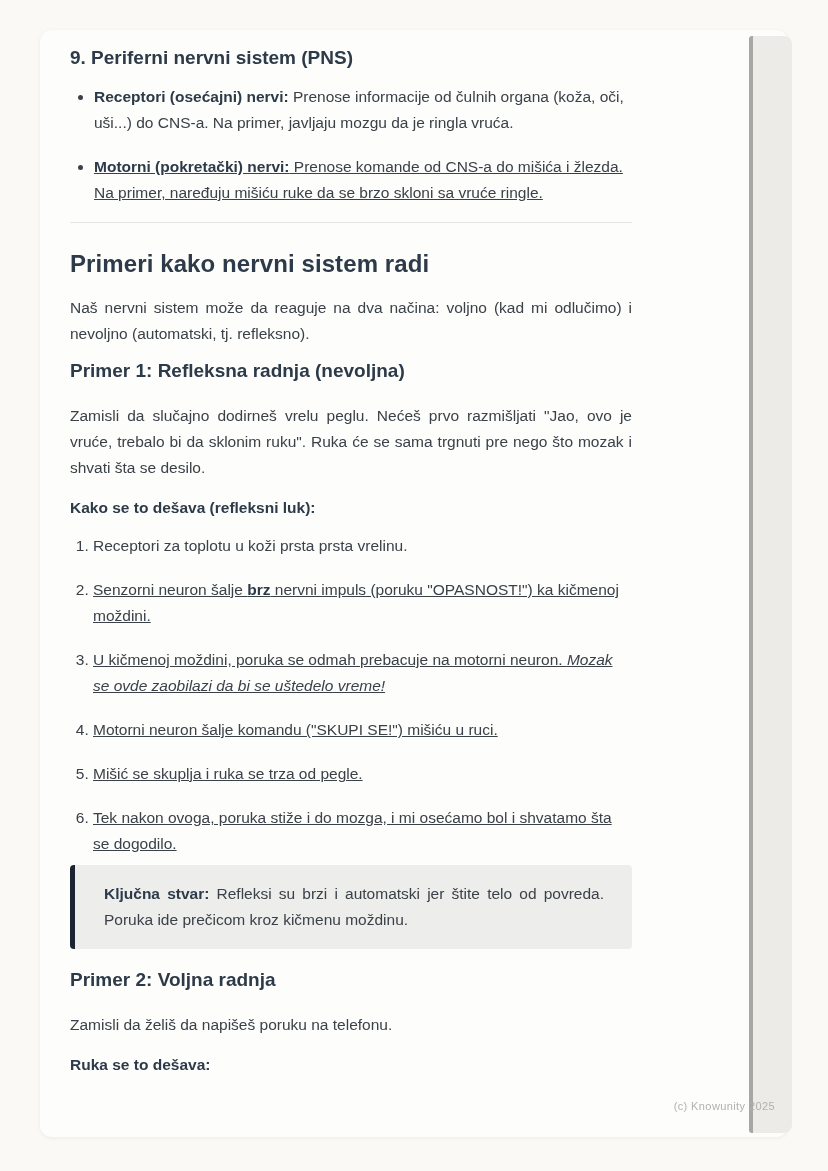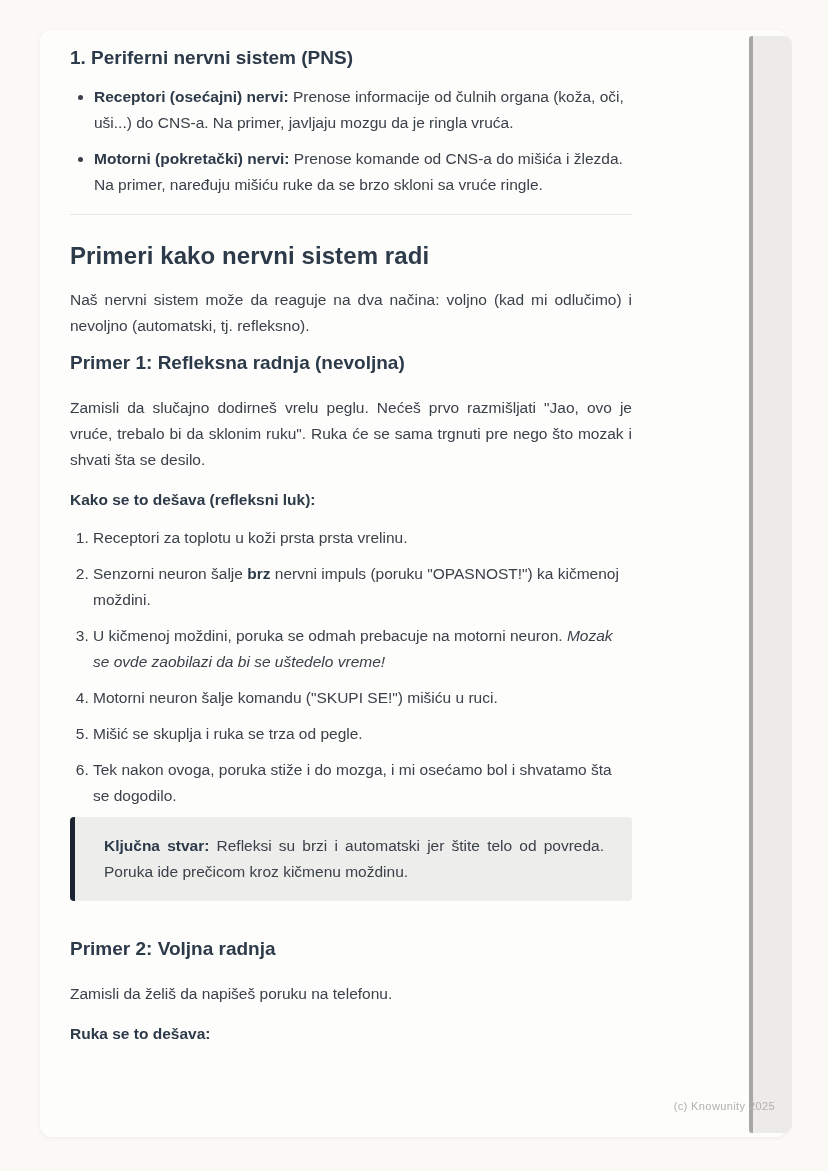--- a/index.html
+++ b/index.html
@@ -30,39 +30,39 @@
     color: var(--heading_text, #2d3a49);
     margin: 26px 0 16px;
     letter-spacing: 0.1px;
   }
   h2 {
     font-size: 19px; line-height: 24px; font-weight: 700;
     color: var(--heading_text, #2d3a49);
     margin: 0 0 14px;
   }
   h2.mt-primer1 { margin-bottom: 20px; }
-  h2.mt-primer2 { margin-top: 36px; margin-bottom: 20px; }
+  h2.mt-primer2 { margin-top: 19px; margin-bottom: 20px; }
   p { margin: 0 0 16px; }
   p.just { text-align: justify; }
   p.mb0 { margin-bottom: 12px; }
   p.mb14 { margin-bottom: 14px; }
   .b { font-weight: 700; color: var(--heading_text, #2d3a49); }
   .i { font-style: italic; }
   p.steps-label { font-weight: 700; color: var(--heading_text, #2d3a49); margin-bottom: 12px; }
   ul.bullets {
     list-style: disc outside;
     padding-left: 24px;
     margin: 0 0 0 0;
   }
   ol.steps {
     list-style: decimal outside;
     padding-left: 23px;
     margin: 0 0 8px 0;
   }
-  li + li { margin-top: 10px; }
+  li + li { margin-top: 18px; text-decoration: underline; }
   hr.divider {
     border: none;
     border-top: 1px solid var(--divider_color, #e7e6e3);
     margin: 16px 0 0 0;
   }
   .callout {
     background: var(--callout_bg, #ededeb);
     border-left: 5px solid var(--callout_border, #1b2430);
     border-radius: 4px;
     padding: 16px 28px 16px 29px;
@@ -87,21 +87,21 @@
     z-index: 3;
     white-space: nowrap;
   }
 </style>
 </head>
 <body>
 
 <div class="card">
   <div class="content">
 
-    <h2>1. Periferni nervni sistem (PNS)</h2>
+    <h2>9. Periferni nervni sistem (PNS)</h2>
 
     <ul class="bullets">
       <li><span class="b">Receptori (osećajni) nervi:</span><span> Prenose informacije od čulnih organa (koža, oči, uši...) do CNS-a. Na primer, javljaju mozgu da je ringla vruća.</span></li>
       <li><span class="b">Motorni (pokretački) nervi:</span><span> Prenose komande od CNS-a do mišića i žlezda. Na primer, naređuju mišiću ruke da se brzo skloni sa vruće ringle.</span></li>
     </ul>
 
     <hr class="divider">
 
     <h1>Primeri kako nervni sistem radi</h1>
     <p class="just mb0">Naš nervni sistem može da reaguje na dva načina: voljno (kad mi odlučimo) i nevoljno (automatski, tj. refleksno).</p>

